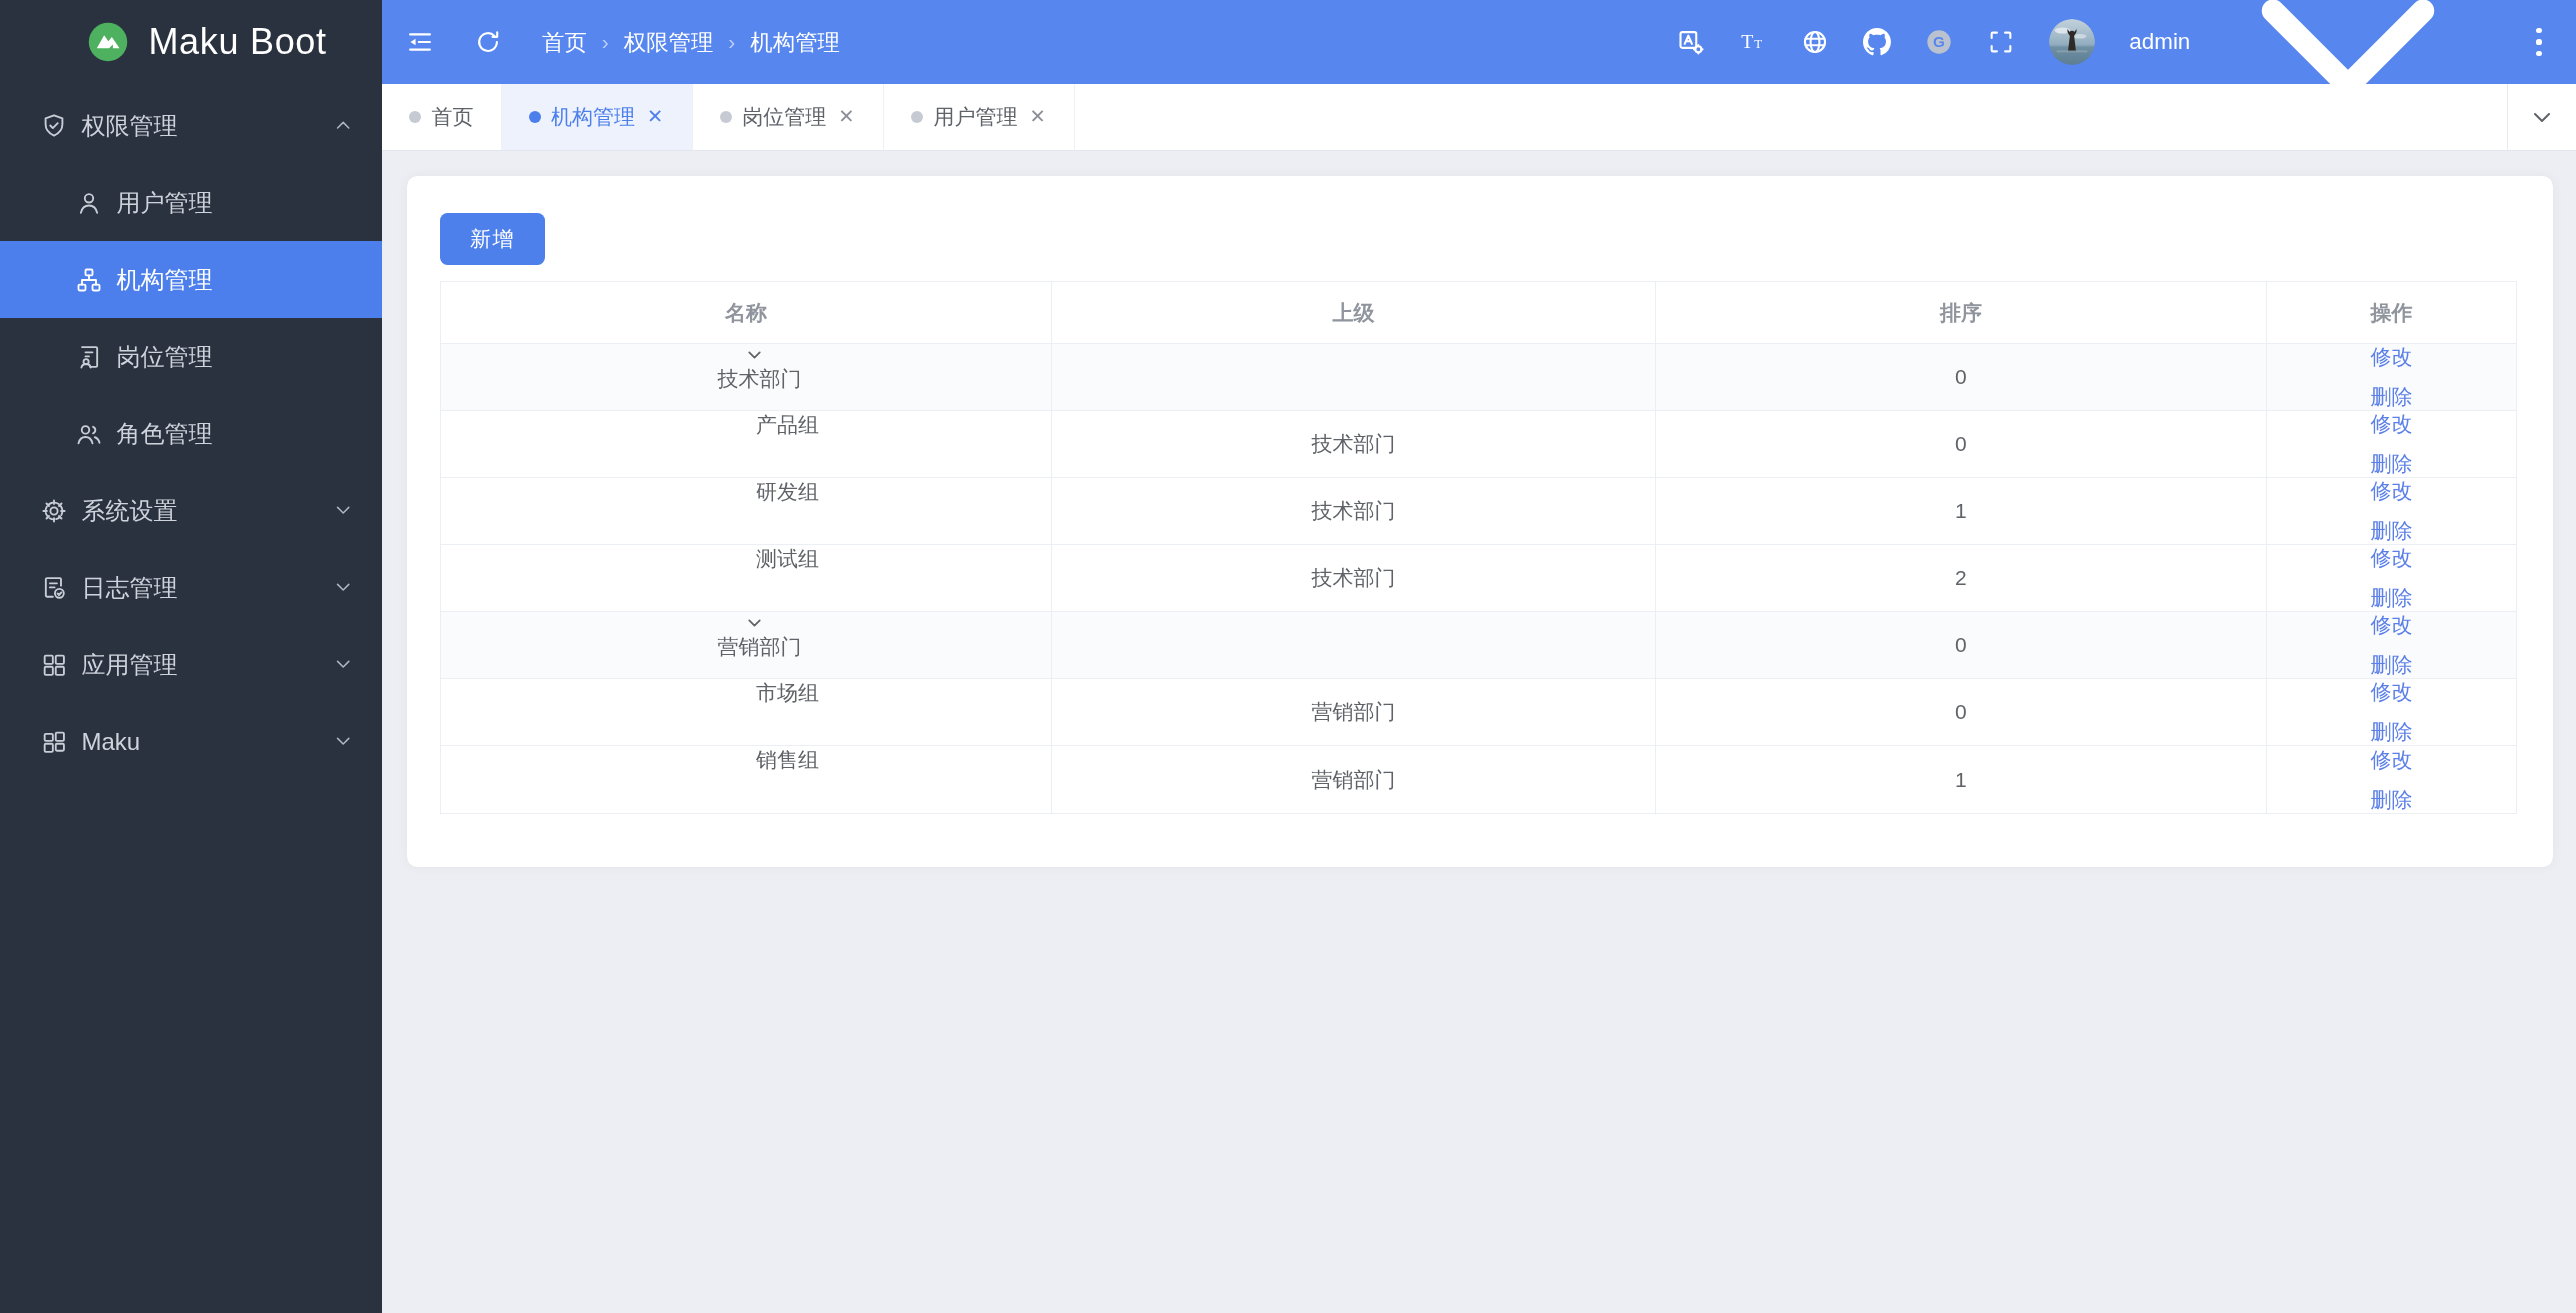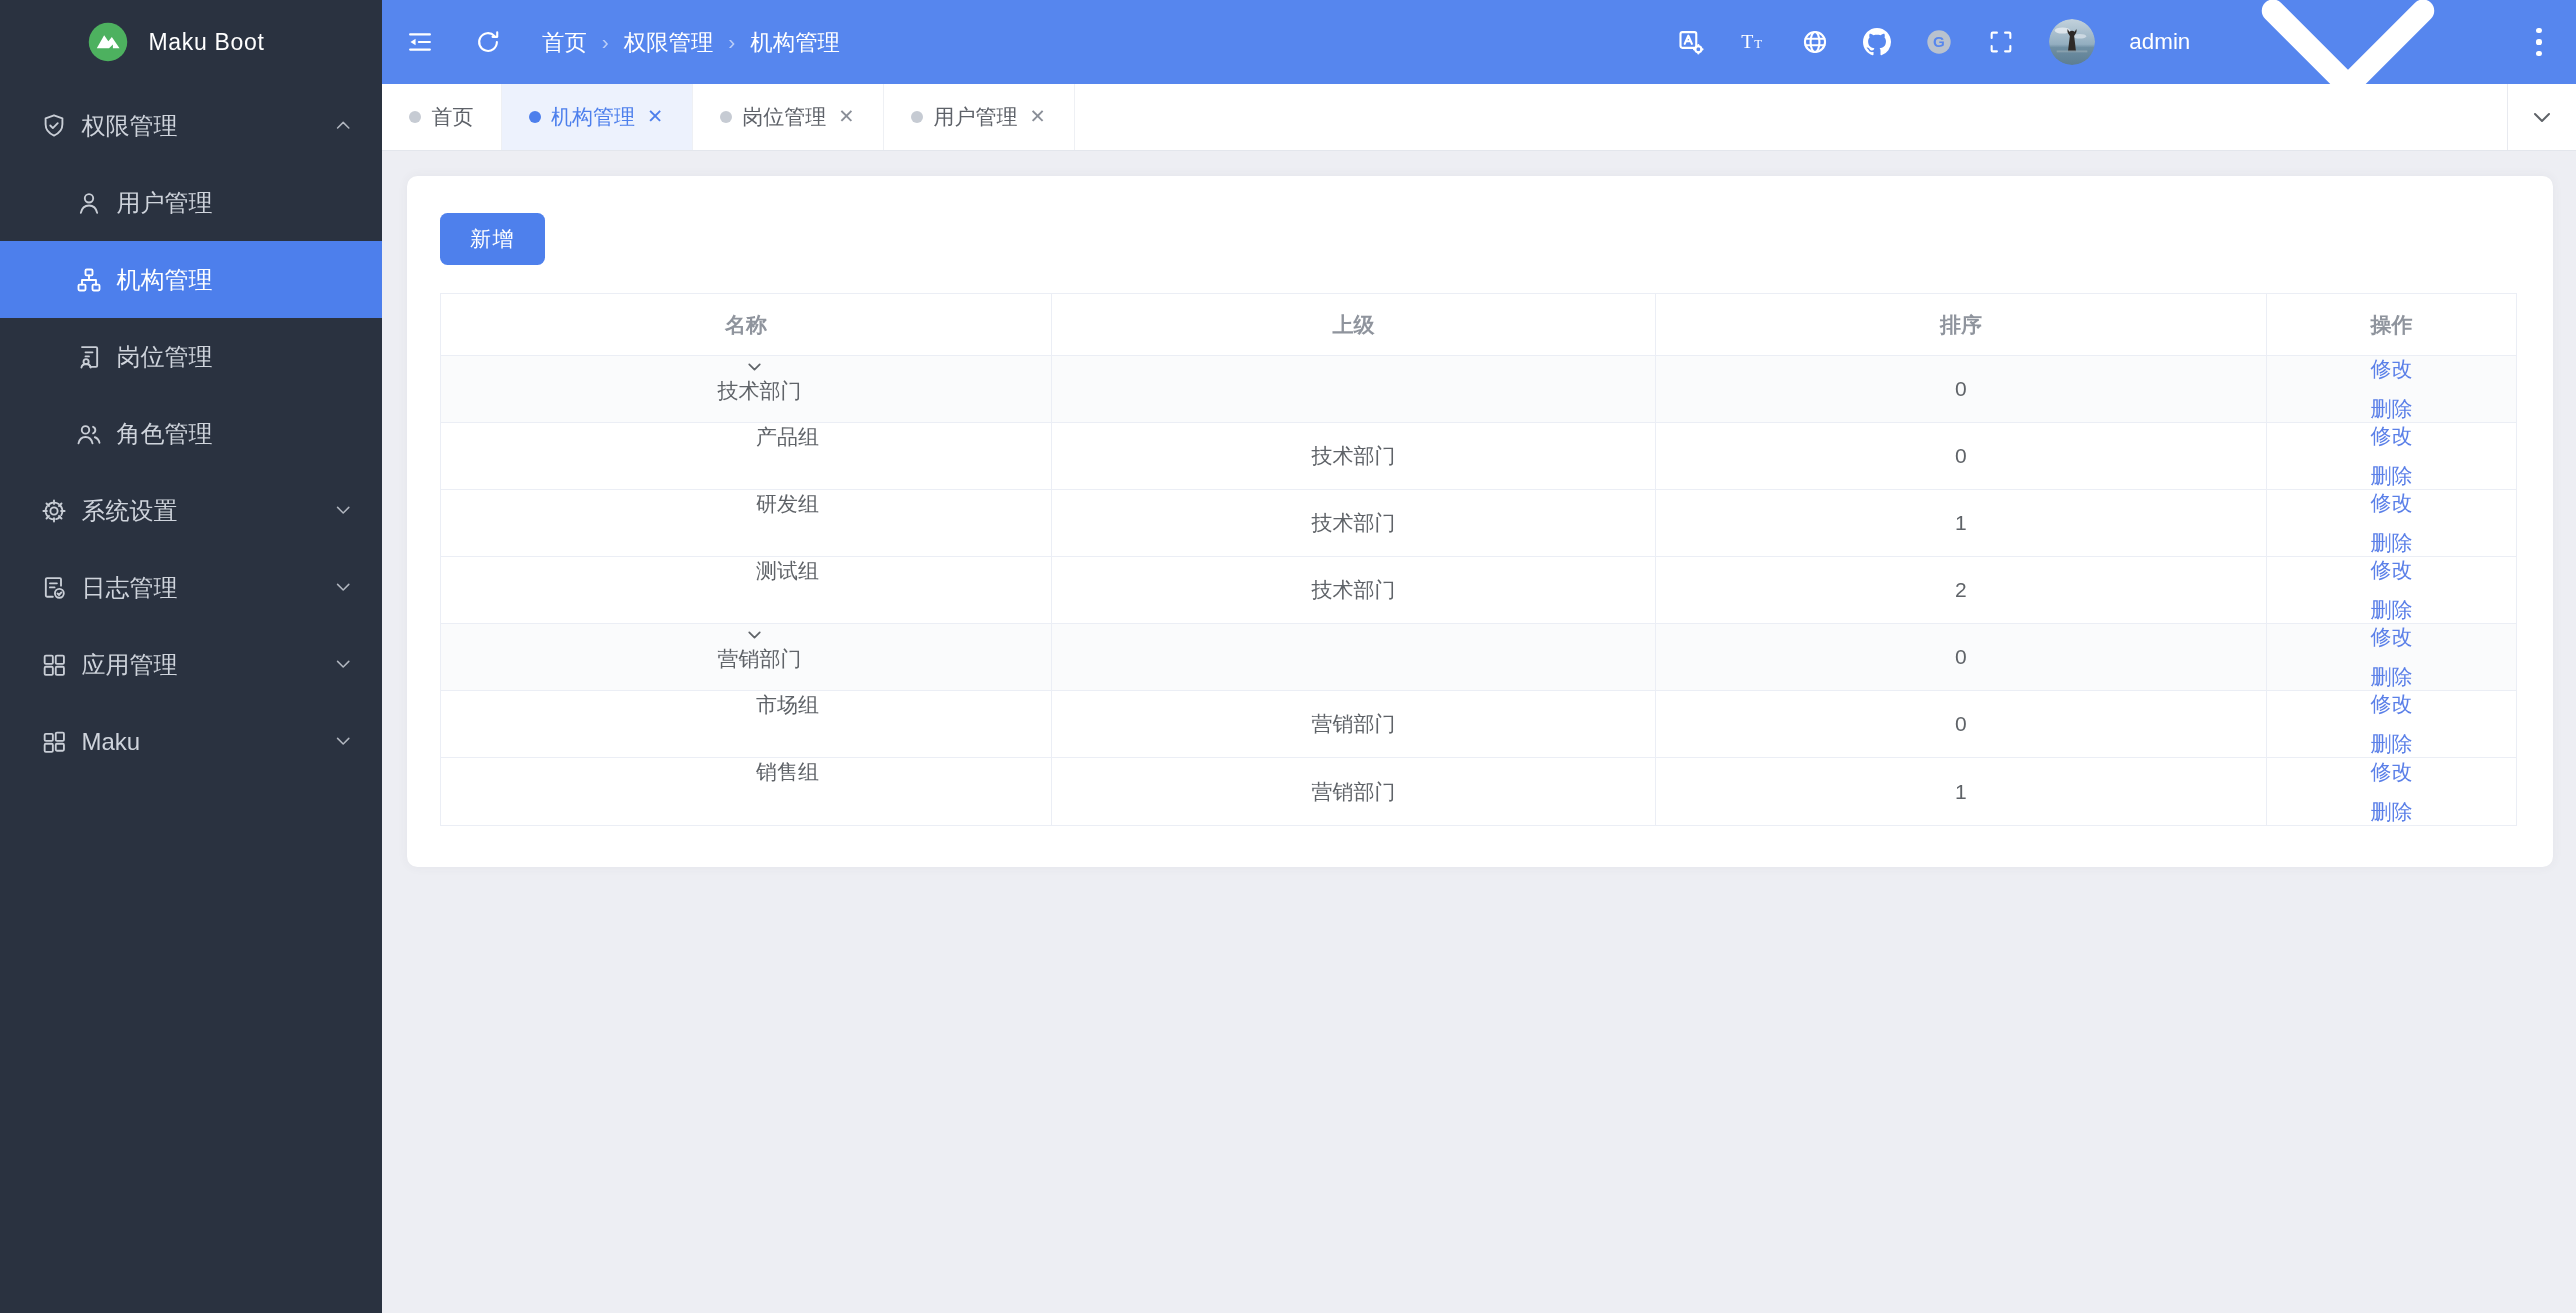--- a/index.html
+++ b/index.html
@@ -4,21 +4,21 @@
 <style>
   * { margin:0; padding:0; box-sizing:border-box; }
   html,body { width:2576px; height:1313px; overflow:hidden; }
   body { font-family:"Liberation Sans", sans-serif; }
   .app { display:flex; width:2576px; height:1313px; }
 
   
   .sidebar { width:382px; flex:0 0 382px; background:#2a3240; height:100%; }
   .logo { height:84px; display:flex; align-items:center; padding-left:87px; }
   .logo-badge { width:42px; height:42px; flex:0 0 42px; }
-  .logo-title { color:#fff; font-size:23px; margin-left:19.4px; letter-spacing:0.7px; }
+  .logo-title { color:#fff; font-size:36px; margin-left:19.4px; letter-spacing:0.7px; }
   .menu { padding-top:3px; }
   .m-item { height:77px; display:flex; align-items:center; color:#cfd4dc; font-size:24px; cursor:pointer; }
   .m-item .mi-icon { width:28px; height:28px; flex:0 0 28px; margin-right:13.4px; }
   .m-top { padding-left:40px; padding-right:28px; }
   .m-sub { padding-left:75px; padding-right:28px; }
   .m-active { background:#4d7fec; color:#ffffff; }
   .m-label { flex:1 1 auto; white-space:nowrap; }
   .m-caret { width:22.4px; height:22.4px; flex:0 0 22.4px; opacity:.85; }
   svg.sic { stroke:#c9ced6; fill:none; stroke-width:1.6; stroke-linecap:round; stroke-linejoin:round; }
   .m-active svg.sic { stroke:#ffffff; }
@@ -54,21 +54,21 @@
   .tab-fill { flex:1 1 auto; }
   .tab-more { width:69px; flex:0 0 69px; border-left:0.7px solid #e8eaf0; display:flex; align-items:center; justify-content:center; cursor:pointer; }
   svg.gic { stroke:#5f6368; fill:none; stroke-width:2; stroke-linecap:round; stroke-linejoin:round; }
 
   
   .content { flex:1 1 auto; background:#edeef3; padding:25px 23px 0 25px; }
   .card { background:#fff; border-radius:10.5px; box-shadow:0 0 10.5px rgba(60,70,90,.06); height:691px; padding:37px 36px 0 33px; }
   .btn-add { display:inline-flex; align-items:center; justify-content:center; width:105px; height:52px; background:#4e80ec; color:#ffffff; font-size:21px; border:none; border-radius:7.5px; cursor:pointer; letter-spacing:1.5px; }
 
   
-  .table { margin-top:28px; border:0.7px solid #ebeef5; }
+  .table { margin-top:16px; border:0.7px solid #ebeef5; }
   .t-row { display:grid; grid-template-columns:29.45% 29.1% 29.45% 12%; }
   .t-cell { display:flex; align-items:center; justify-content:center; font-size:21px; color:#5f6368; border-right:0.7px solid #ebeef5; border-bottom:0.7px solid #ebeef5; min-width:0; }
   .t-cell:last-child { border-right:none; }
   .t-head .t-cell { height:62px; color:#8f949d; font-weight:bold; border-bottom:0.7px solid #ebeef5; }
   .t-data .t-cell { height:67px;flex-direction:column; }
   .t-data:last-child .t-cell { border-bottom:none; }
   .row-parent { background:#fafbfc; }
   .cell-name { justify-content:flex-start; padding-left:27px; }
   .expander { width:21px; height:21px; margin-right:10.5px; flex:0 0 21px; }
   .indent-child { margin-left:56px; }

